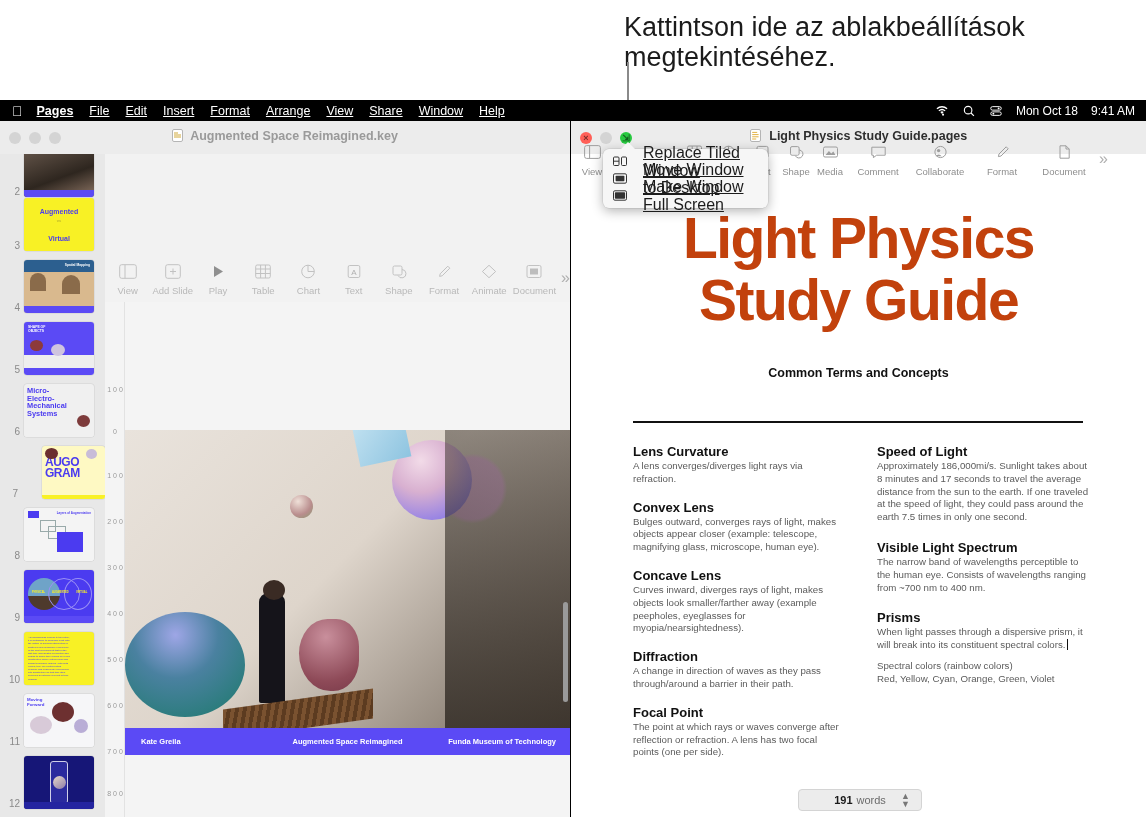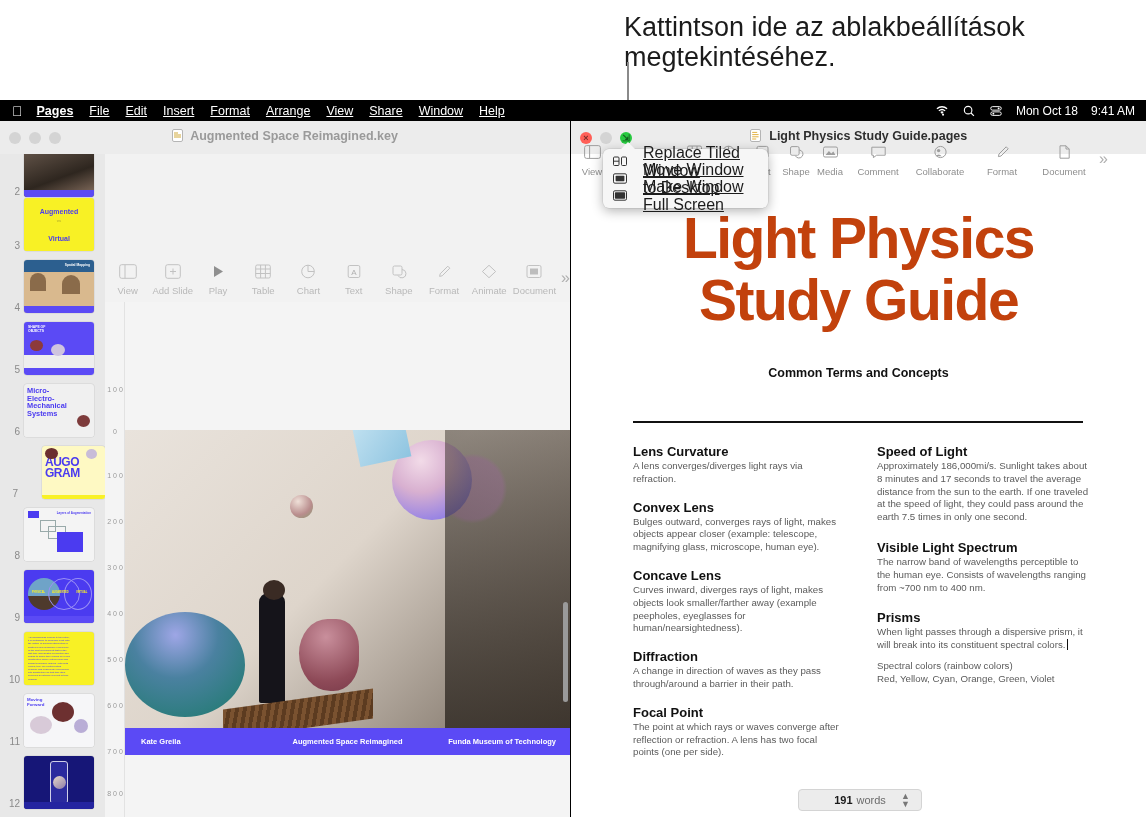--- a/index.html
+++ b/index.html
@@ -646,21 +646,21 @@
         <div class="entry">
           <h4>Lens Curvature</h4>
           <p>A lens converges/diverges light rays via refraction.</p>
         </div>
         <div class="entry">
           <h4>Convex Lens</h4>
           <p>Bulges outward, converges rays of light, makes objects appear closer (example: telescope, magnifying glass, microscope, human eye).</p>
         </div>
         <div class="entry">
           <h4>Concave Lens</h4>
-          <p>Curves inward, diverges rays of light, makes objects look smaller/farther away (example peepholes, eyeglasses for human/nearsightedness).</p>
+          <p>Curves inward, diverges rays of light, makes objects look smaller/farther away (example peepholes, eyeglasses for myopia/nearsightedness).</p>
         </div>
         <div class="entry">
           <h4>Diffraction</h4>
           <p>A change in direction of waves as they pass through/around a barrier in their path.</p>
         </div>
         <div class="entry">
           <h4>Focal Point</h4>
           <p>The point at which rays or waves converge after reflection or refraction. A lens has two focal points (one per side).</p>
         </div>
       </div>

